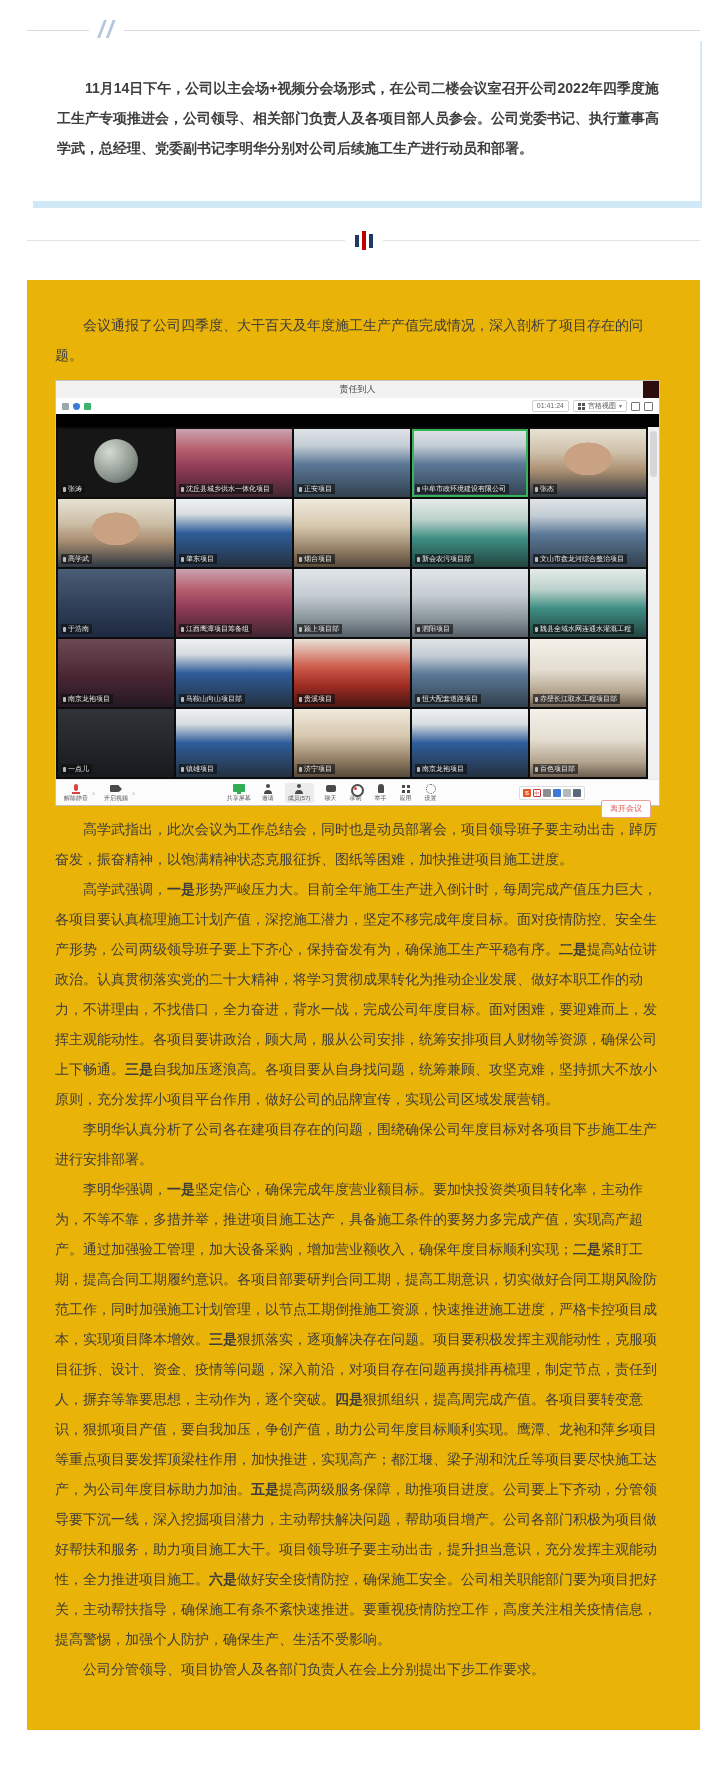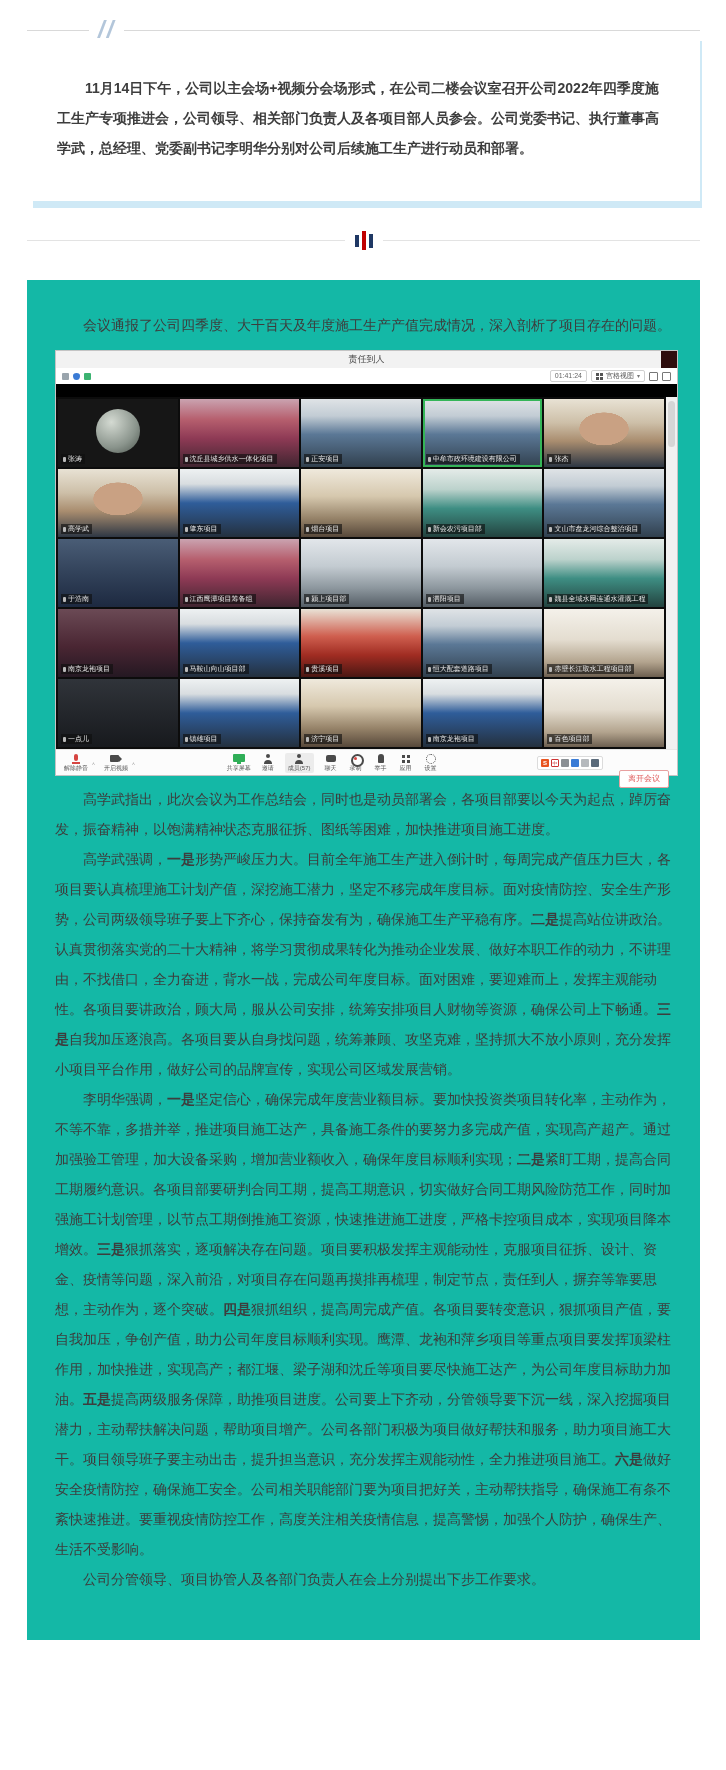--- a/index.html
+++ b/index.html
@@ -34,22 +34,22 @@
   .divider .line { flex: 1; height: 1px; background: #e3e3e3; }
   .bars { display: flex; align-items: center; gap: 3px; margin: 0 10px; }
   .bar { width: 4px; }
   .bar.navy1 { height: 12px; background: #1f3864; }
   .bar.red   { height: 19px; background: #c00000; }
   .bar.navy2 { height: 14px; background: #1f3864; }
 
   
   .content-panel {
     margin-top: 30px;
-    background: #14b8a6;
-    padding: 30px 22px 46px 28px;
+    background: #eab308;
+    padding: 30px 40px 46px 28px;
   }
   .para { text-indent: 2em; }
   .para b { font-weight: bold; }
 
   
   .meeting {
     margin: 10px 0 8px 0;
     border: 1px solid #c4c4c4;
     background: #000;
     font-family: "Liberation Sans", "DejaVu Sans", sans-serif;
@@ -421,20 +421,21 @@
           <i class="g1"></i>
           <i class="g2"></i>
           <i class="g3"></i>
           <i class="g4"></i>
         </div>
         <span class="leave-btn">离开会议</span>
       </div>
     </div>
 
     <div id="paras-after">
-        <p class="para"><span>高学武指出，此次会议为工作总结会，同时也是动员部署会，各项目部要以今天为起点，踔厉奋发，振奋精神，以饱满精神状态克服征拆、图纸等困难，加快推进项目施工进度。</span></p>
+        <p class="para"><span>高学武指出，此次会议为工作总结会，同时也是动员部署会，项目领导班子要主动出击，踔厉奋发，振奋精神，以饱满精神状态克服征拆、图纸等困难，加快推进项目施工进度。</span></p>
         <p class="para"><span>高学武强调，</span><b>一是</b><span>形势严峻压力大。目前全年施工生产进入倒计时，每周完成产值压力巨大，各项目要认真梳理施工计划产值，深挖施工潜力，坚定不移完成年度目标。面对疫情防控、安全生产形势，公司两级领导班子要上下齐心，保持奋发有为，确保施工生产平稳有序。</span><b>二是</b><span>提高站位讲政治。认真贯彻落实党的二十大精神，将学习贯彻成果转化为推动企业发展、做好本职工作的动力，不讲理由，不找借口，全力奋进，背水一战，完成公司年度目标。面对困难，要迎难而上，发挥主观能动性。各项目要讲政治，顾大局，服从公司安排，统筹安排项目人财物等资源，确保公司上下畅通。</span><b>三是</b><span>自我加压逐浪高。各项目要从自身找问题，统筹兼顾、攻坚克难，坚持抓大不放小原则，充分发挥小项目平台作用，做好公司的品牌宣传，实现公司区域发展营销。</span></p>
+        <p class="para"><span>李明华认真分析了公司各在建项目存在的问题，围绕确保公司年度目标对各项目下步施工生产进行安排部署。</span></p>
         <p class="para"><span>李明华强调，</span><b>一是</b><span>坚定信心，确保完成年度营业额目标。要加快投资类项目转化率，主动作为，不等不靠，多措并举，推进项目施工达产，具备施工条件的要努力多完成产值，实现高产超产。通过加强验工管理，加大设备采购，增加营业额收入，确保年度目标顺利实现；</span><b>二是</b><span>紧盯工期，提高合同工期履约意识。各项目部要研判合同工期，提高工期意识，切实做好合同工期风险防范工作，同时加强施工计划管理，以节点工期倒推施工资源，快速推进施工进度，严格卡控项目成本，实现项目降本增效。</span><b>三是</b><span>狠抓落实，逐项解决存在问题。项目要积极发挥主观能动性，克服项目征拆、设计、资金、疫情等问题，深入前沿，对项目存在问题再摸排再梳理，制定节点，责任到人，摒弃等靠要思想，主动作为，逐个突破。</span><b>四是</b><span>狠抓组织，提高周完成产值。各项目要转变意识，狠抓项目产值，要自我加压，争创产值，助力公司年度目标顺利实现。鹰潭、龙袍和萍乡项目等重点项目要发挥顶梁柱作用，加快推进，实现高产；都江堰、梁子湖和沈丘等项目要尽快施工达产，为公司年度目标助力加油。</span><b>五是</b><span>提高两级服务保障，助推项目进度。公司要上下齐动，分管领导要下沉一线，深入挖掘项目潜力，主动帮扶解决问题，帮助项目增产。公司各部门积极为项目做好帮扶和服务，助力项目施工大干。项目领导班子要主动出击，提升担当意识，充分发挥主观能动性，全力推进项目施工。</span><b>六是</b><span>做好安全疫情防控，确保施工安全。公司相关职能部门要为项目把好关，主动帮扶指导，确保施工有条不紊快速推进。要重视疫情防控工作，高度关注相关疫情信息，提高警惕，加强个人防护，确保生产、生活不受影响。</span></p>
         <p class="para"><span>公司分管领导、项目协管人及各部门负责人在会上分别提出下步工作要求。</span></p>
       </div>
 
   </div>
 </div>
 
 </body></html>

